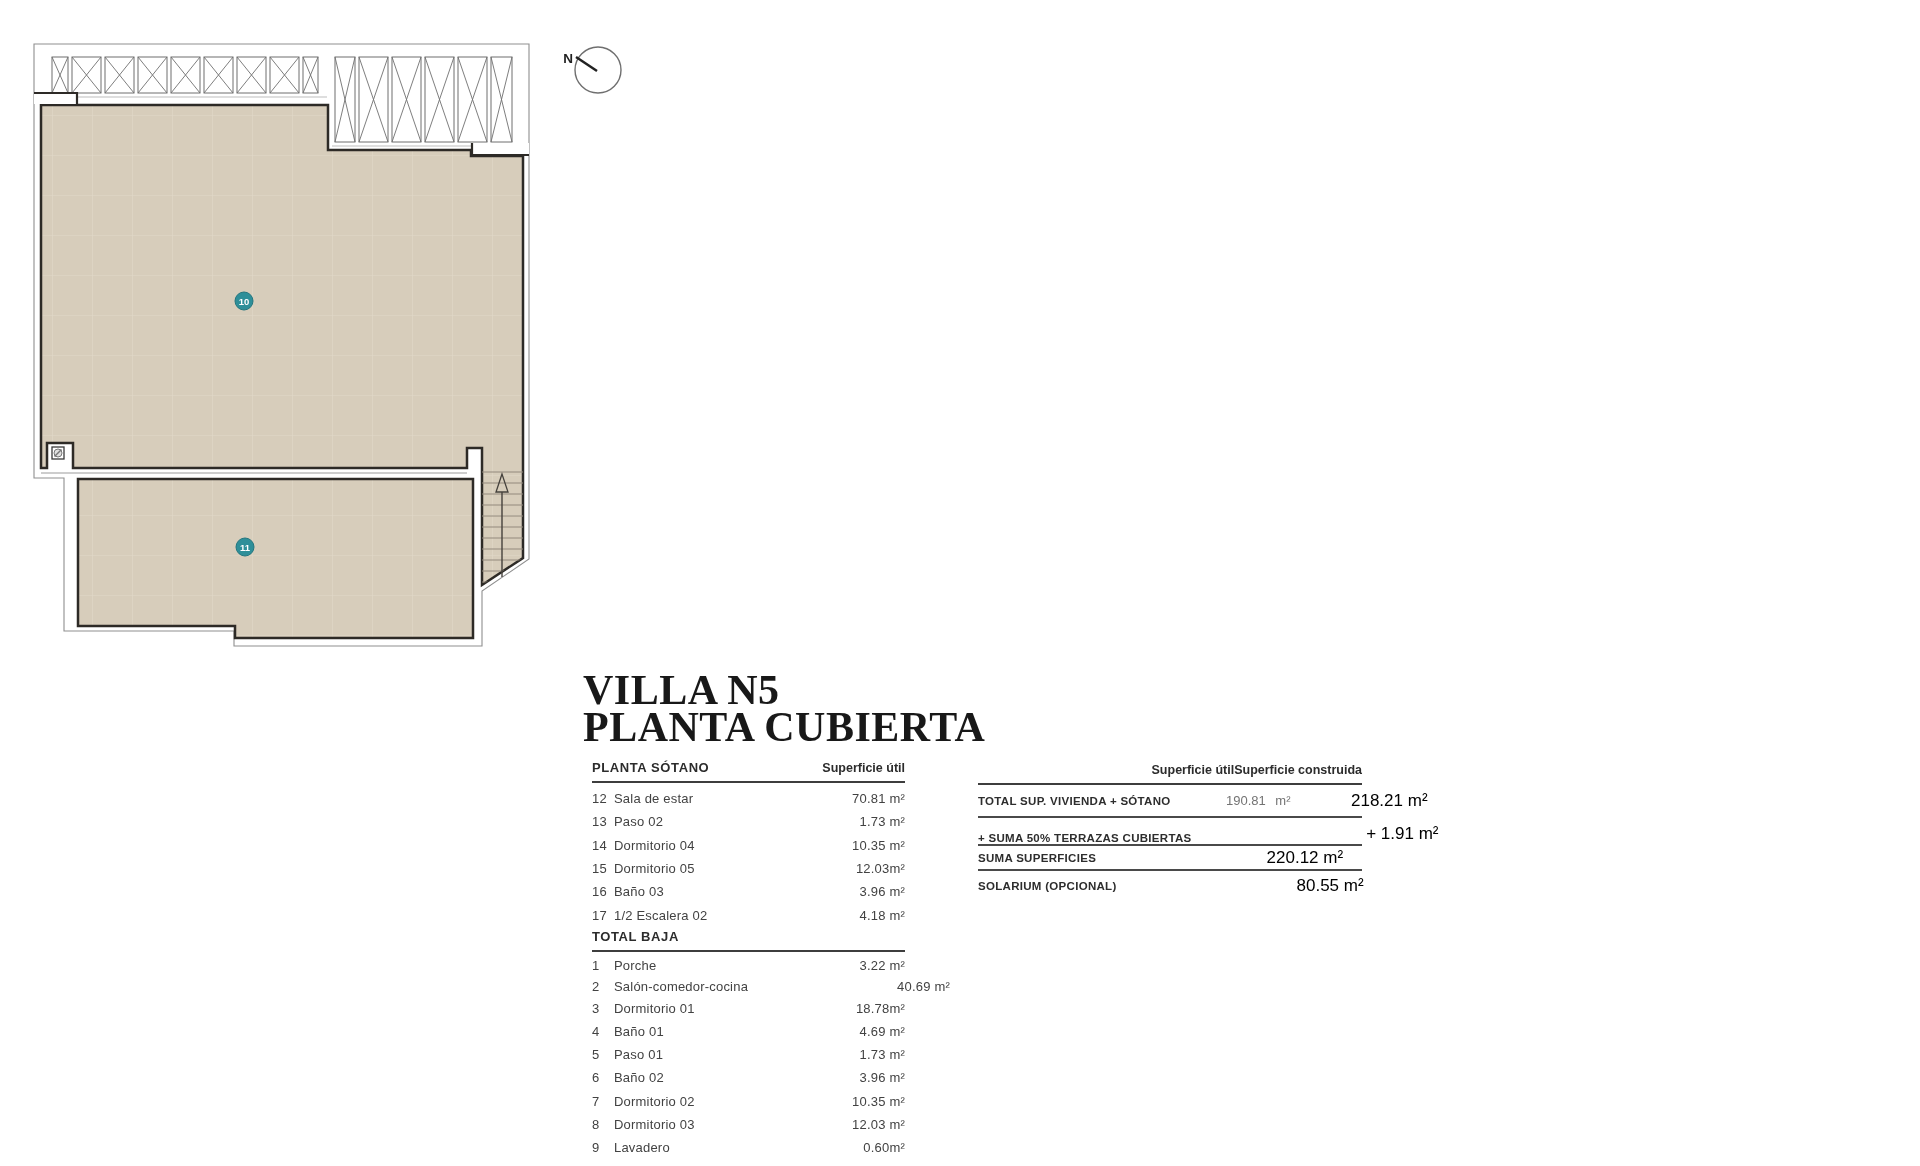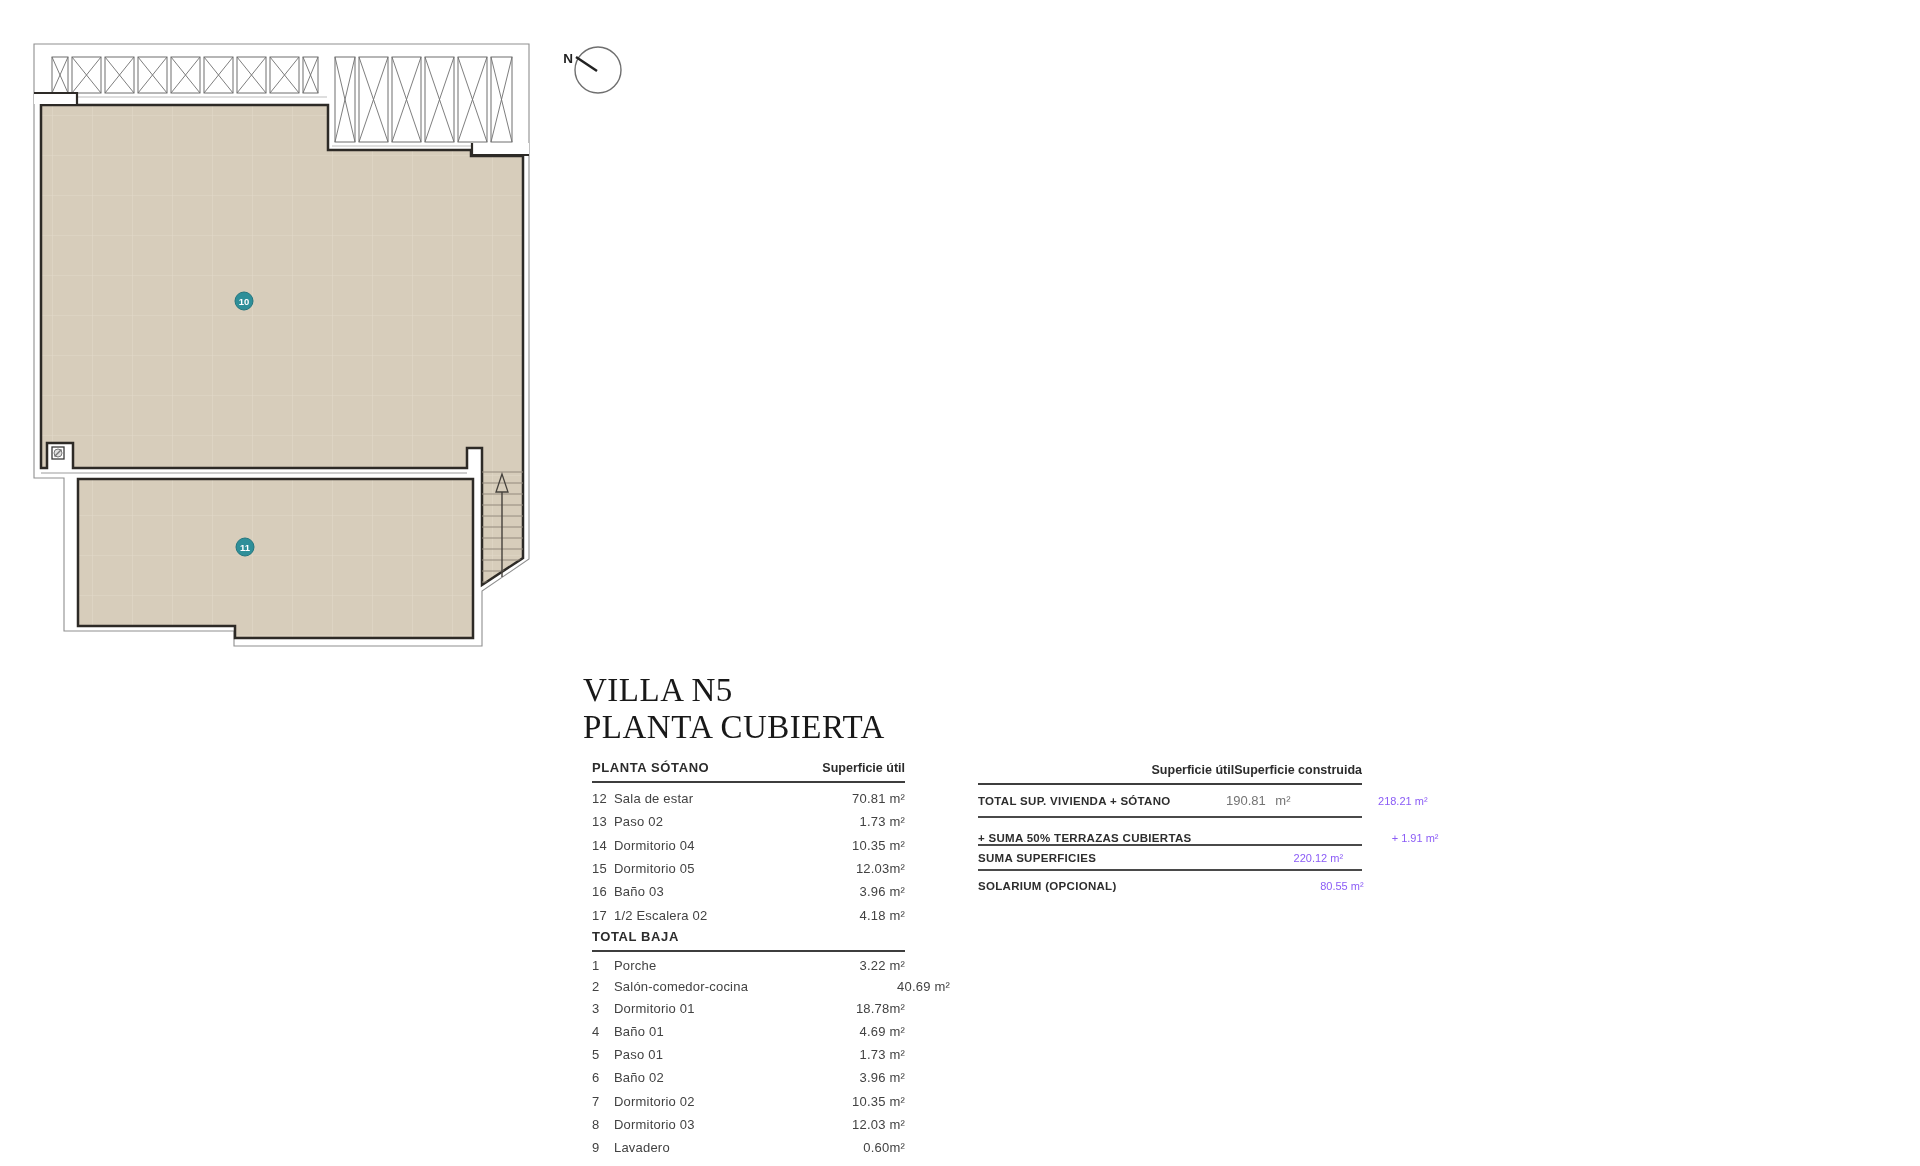--- a/index.html
+++ b/index.html
@@ -5,22 +5,22 @@
   html,body{margin:0;padding:0;background:#ffffff;}
   body{width:1920px;height:1166px;overflow:hidden;
        font-family:"Liberation Sans",sans-serif;color:#3a3a3a;}
   #stage{position:relative;width:1920px;height:1166px;background:#fff;}
 
   
   #plan-svg{position:absolute;left:0;top:0;}
 
   
   .title-block{position:absolute;left:583px;top:672px;
-               font-family:"Liberation Serif",serif;font-weight:normal;
-               font-size:33px;line-height:37px;color:#181818;letter-spacing:.5px;}
+               font-family:"Liberation Serif",serif;font-weight:bold;
+               font-size:42px;line-height:37px;color:#181818;letter-spacing:.5px;}
 
   
   .areas-table{position:absolute;left:592px;top:760px;width:313px;font-size:13px;}
   .sec-head{display:flex;justify-content:space-between;align-items:flex-end;
             padding-bottom:6px;border-bottom:2px solid #3e3e3e;}
   .sec-head .sec-title{font-weight:bold;font-size:13px;letter-spacing:.6px;color:#2c2c2c;}
   .sec-head .sec-col{font-weight:bold;font-size:12.5px;color:#2c2c2c;}
   .sec-rows{margin-top:4px;}
   .a-row{display:flex;align-items:center;height:23.3px;color:#424242;letter-spacing:.2px;}
   .a-row .num{width:22px;flex:0 0 22px;}
@@ -28,21 +28,21 @@
   .a-row .val{text-align:right;white-space:nowrap;}
   .a-row.tight{height:20.3px;}
   .a-row .val.wide{margin-right:-45px;}
   .sec2{margin-top:2px;}
 
   
   .sum-table{position:absolute;left:978px;top:757px;width:384px;}
   .sum-row{display:flex;align-items:center;}
   .sum-row .lbl{flex:1;font-weight:bold;font-size:11.5px;letter-spacing:.3px;color:#2d2d2d;white-space:nowrap;}
   .sum-row .c1{flex:0 0 120px;text-align:right;font-size:13px;color:#737373;white-space:nowrap;}
-  .sum-row .c2{flex:0 0 127px;text-align:right;font-size:11px;color:#8b5cf6;white-space:nowrap;}
+  .sum-row .c2{flex:0 0 127px;text-align:right;font-size:17px;color:#000000;white-space:nowrap;}
   .sum-head{height:26px;border-bottom:2px solid #3e3e3e;}
   .sum-head .c1,.sum-head .c2{font-weight:bold;font-size:12.5px;color:#2c2c2c;}
   .sum-r1{height:31px;border-bottom:2px solid #4a4a4a;}
   .sum-r1 .c1{word-spacing:6px;padding-right:10px;}
   .sum-r1 .c2{padding-right:28px;}
   .sum-r2{height:26px;border-bottom:2px solid #4a4a4a;align-items:flex-end;}
   .sum-r2 .c2{padding-right:28px;}
   .sum-r3{height:23px;border-bottom:2px solid #4a4a4a;}
   .sum-r3 .c2{padding-right:28px;}
   .sum-r4{height:29px;}

